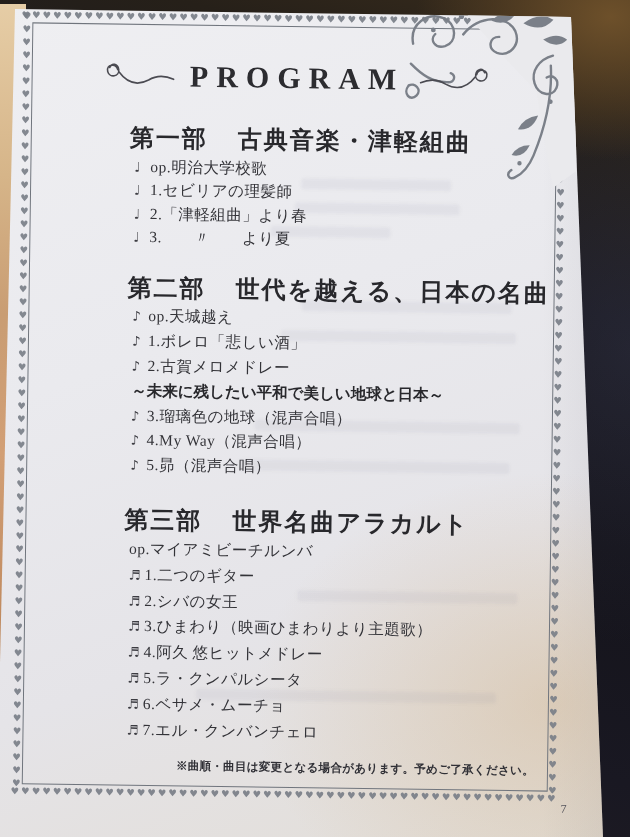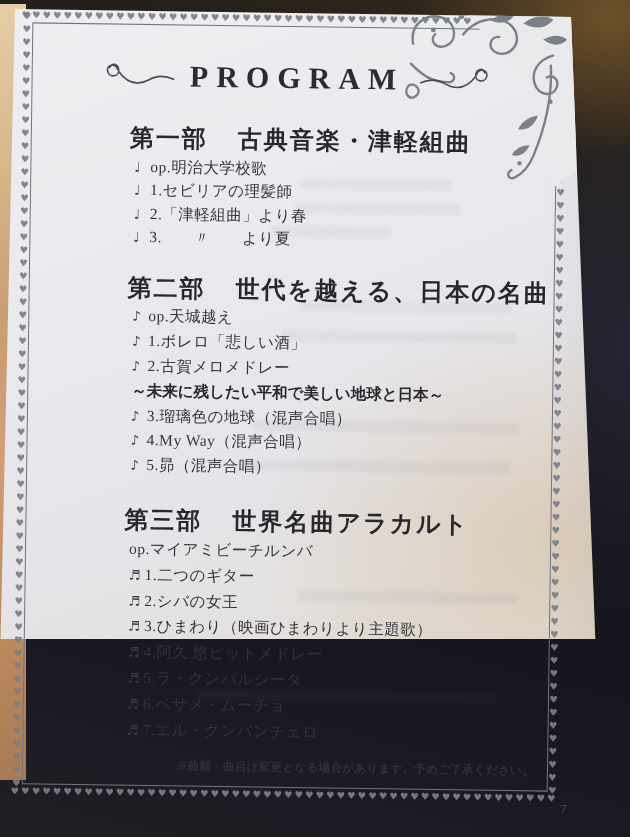--- a/index.html
+++ b/index.html
@@ -11,21 +11,21 @@
   .desk{position:absolute;inset:0;
     background:
       radial-gradient(260px 190px at 97% 2%, rgba(112,82,43,.95), rgba(90,66,36,.55) 45%, rgba(40,32,24,0) 75%),
       radial-gradient(300px 420px at 100% 42%, rgba(62,66,92,.30), rgba(30,30,44,0) 70%),
       linear-gradient(195deg,#3a2d1d 0%,#262019 12%,#1a1920 32%,#15141b 55%,#191822 78%,#211e24 100%);}
   
   .wood{position:absolute;left:0;top:4px;width:26px;height:776px;
     background:linear-gradient(180deg,#e6cda6 0%,#d6b589 22%,#c99d73 40%,#d29f75 58%,#c18c61 78%,#a97b53 100%);}
 
   
-  .paper{position:absolute;inset:0;height:639px;
+  .paper{position:absolute;inset:0;height:837px;
     clip-path:polygon(15px 9px,571px 17px,603px 837px,-4px 837px);
     background:
       radial-gradient(430px 330px at 88% 84%, rgba(208,176,134,.42), rgba(208,176,134,0) 70%),
       linear-gradient(90deg, rgba(0,0,0,0) 86%, rgba(60,60,75,.10) 100%),
       linear-gradient(160deg,#efeff2 0%,#eaeaee 38%,#e5e4e8 68%,#e2ddd6 100%);}
 
   .page-inner{position:absolute;left:0;top:0;width:585px;height:845px;
     transform:rotate(0.8deg);transform-origin:290px 410px;}
 
   

